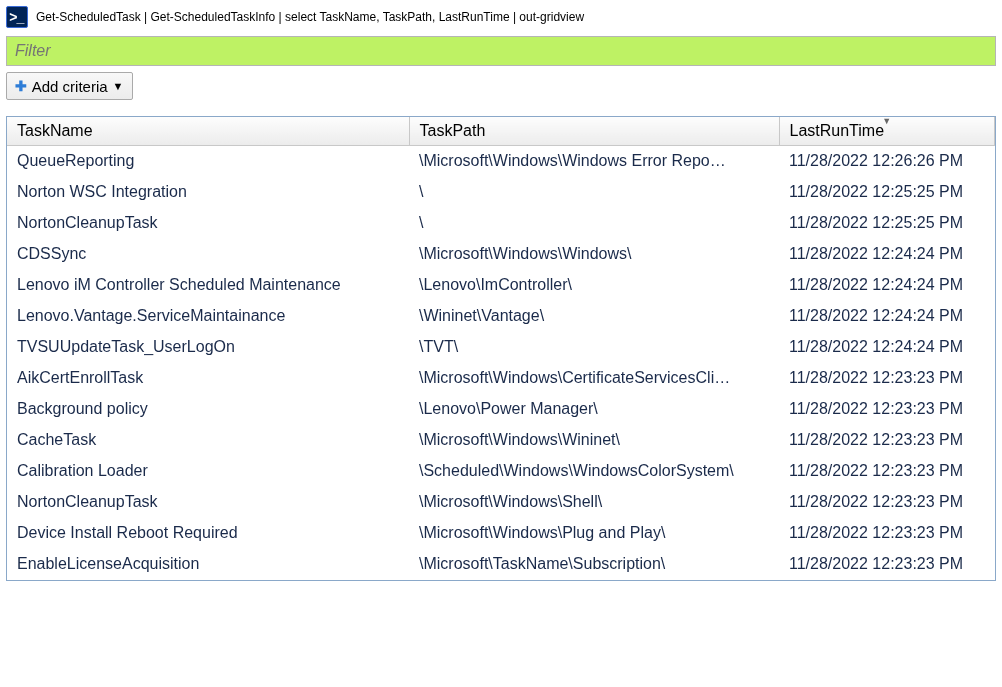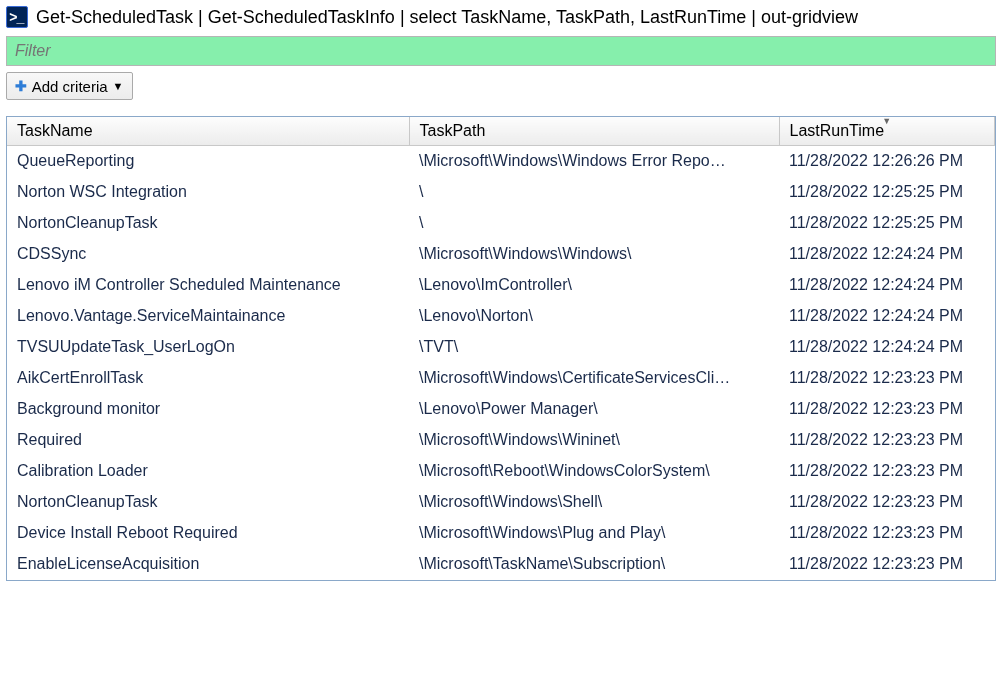--- a/index.html
+++ b/index.html
@@ -28,27 +28,27 @@
     align-items: center;
     justify-content: center;
     margin-right: 8px;
     color: #fff;
     font-weight: bold;
     font-size: 14px;
     font-style: italic;
     line-height: 1;
   }
   .title-text {
-    font-size: 18px;
+    font-size: 12px;
     color: #000;
   }
   .filterbar {
     margin: 2px 6px 0 6px;
     border: 1px solid #b5b5b5;
-    background: #86efac;
+    background: #bef264;
     height: 30px;
     display: flex;
     align-items: flex-end;
   }
   .filterbar input {
     width: 100%;
     border: none;
     outline: none;
     font-family: inherit;
     font-size: 16px;
@@ -189,46 +189,46 @@
           <td>\Microsoft\Windows\Windows\</td>
           <td>11/28/2022 12:24:24 PM</td>
         </tr>
         <tr>
           <td>Lenovo iM Controller Scheduled Maintenance</td>
           <td>\Lenovo\ImController\</td>
           <td>11/28/2022 12:24:24 PM</td>
         </tr>
         <tr>
           <td>Lenovo.Vantage.ServiceMaintainance</td>
-          <td>\Lenovo\Norton\</td>
+          <td>\Wininet\Vantage\</td>
           <td>11/28/2022 12:24:24 PM</td>
         </tr>
         <tr>
           <td>TVSUUpdateTask_UserLogOn</td>
           <td>\TVT\</td>
           <td>11/28/2022 12:24:24 PM</td>
         </tr>
         <tr>
           <td>AikCertEnrollTask</td>
           <td>\Microsoft\Windows\CertificateServicesCli…</td>
           <td>11/28/2022 12:23:23 PM</td>
         </tr>
         <tr>
-          <td>Background monitor</td>
+          <td>Background policy</td>
           <td>\Lenovo\Power Manager\</td>
           <td>11/28/2022 12:23:23 PM</td>
         </tr>
         <tr>
-          <td>Required</td>
+          <td>CacheTask</td>
           <td>\Microsoft\Windows\Wininet\</td>
           <td>11/28/2022 12:23:23 PM</td>
         </tr>
         <tr>
           <td>Calibration Loader</td>
-          <td>\Microsoft\Reboot\WindowsColorSystem\</td>
+          <td>\Scheduled\Windows\WindowsColorSystem\</td>
           <td>11/28/2022 12:23:23 PM</td>
         </tr>
         <tr>
           <td>NortonCleanupTask</td>
           <td>\Microsoft\Windows\Shell\</td>
           <td>11/28/2022 12:23:23 PM</td>
         </tr>
         <tr>
           <td>Device Install Reboot Required</td>
           <td>\Microsoft\Windows\Plug and Play\</td>

